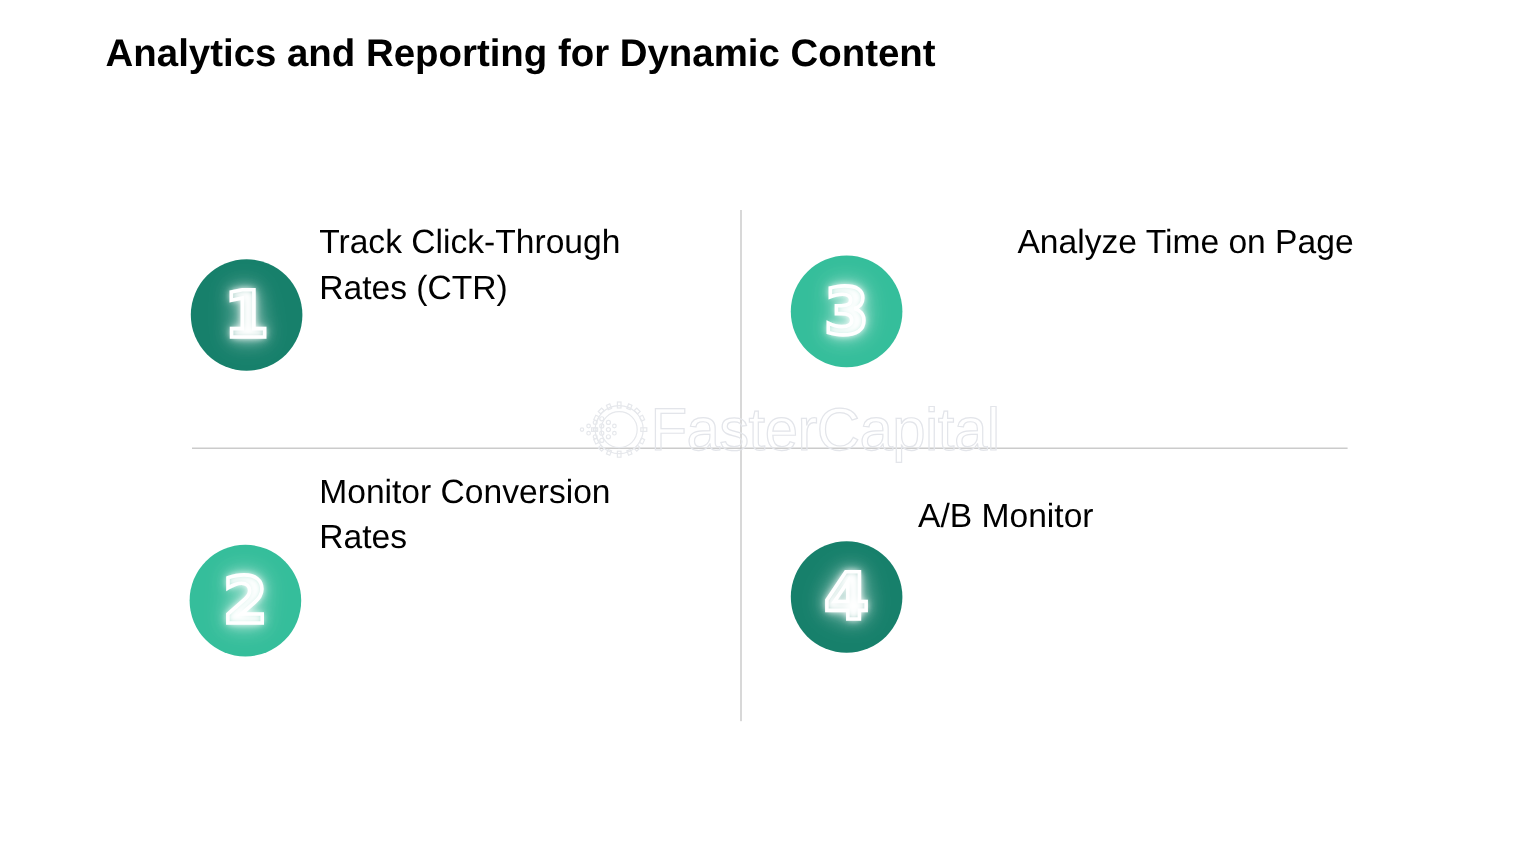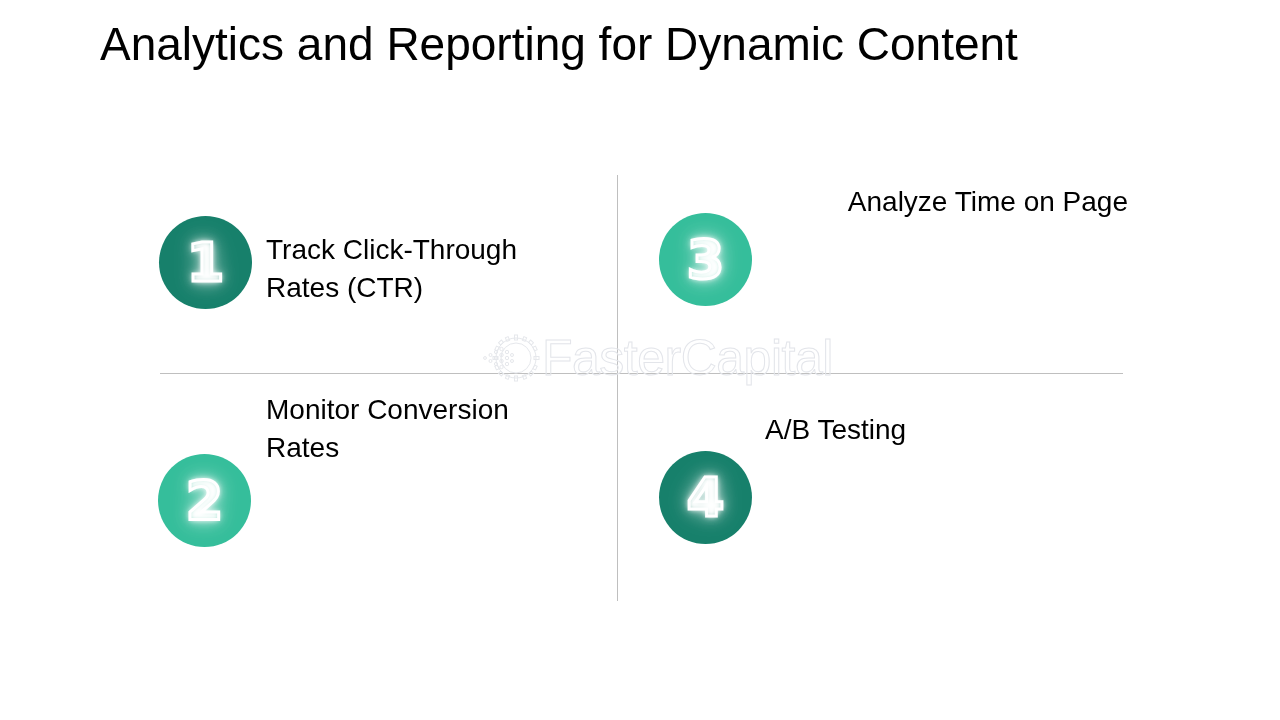--- a/index.html
+++ b/index.html
@@ -18,28 +18,28 @@
     position: absolute;
     left: 0; top: 0;
     width: 1280px;
     height: 720px;
     background: #ffffff;
   }
 
   
   #slide-title {
     position: absolute;
-    left: 100px;
+    left: 88px;
     top: 12px;
     width: 1080px;
     height: 64px;
     line-height: 64px;
     font-family: "Liberation Sans", sans-serif;
-    font-size: 46px;
-    font-weight: 400;
+    font-size: 32px;
+    font-weight: 700;
     color: #000000;
     letter-spacing: 0px;
     white-space: nowrap;
   }
 
   
   .divider-h {
     position: absolute;
     left: 160px;
     top: 373px;
@@ -90,21 +90,21 @@
     position: absolute;
     font-family: "Liberation Sans", sans-serif;
     font-size: 28px;
     font-weight: 400;
     color: #000000;
     line-height: 38px;
   }
 
   
   #badge-1 { left: 159px; top: 216px; }
-  #label-1 { left: 266px; top: 183px; width: 310px; margin-top: 48px; }
+  #label-1 { left: 266px; top: 183px; width: 310px; }
 
   #badge-2 { left: 158px; top: 454px; }
   #label-2 { left: 266px; top: 391px; width: 320px; }
 
   #badge-3 { left: 659px; top: 213px; }
   #label-3 { left: 788px; top: 183px; width: 340px; text-align: right; }
 
   #badge-4 { left: 659px; top: 451px; }
   #label-4 { left: 765px; top: 411px; width: 340px; }
 
@@ -164,21 +164,21 @@
     <div class="badge" id="badge-3" style="background: rgb(53, 190, 155);">
       <span class="num">3</span>
     </div>
     <div class="quad-label" id="label-3">Analyze Time on Page</div>
   </div>
 
   <div class="quad-item">
     <div class="badge" id="badge-4" style="background: rgb(23, 128, 107);">
       <span class="num">4</span>
     </div>
-    <div class="quad-label" id="label-4">A/B Testing</div>
+    <div class="quad-label" id="label-4">A/B Monitor</div>
   </div>
 
   <div id="watermark">
     <svg id="watermark-logo" viewBox="0 0 62 52">
       <g fill="none" stroke="#e6e8ec" stroke-width="1">
         <circle cx="38" cy="26" r="20"></circle>
         <circle cx="38" cy="26" r="15"></circle>
         <g>
           <rect x="36.5" y="3" width="3" height="5"></rect>
           <rect x="36.5" y="44" width="3" height="5"></rect>

